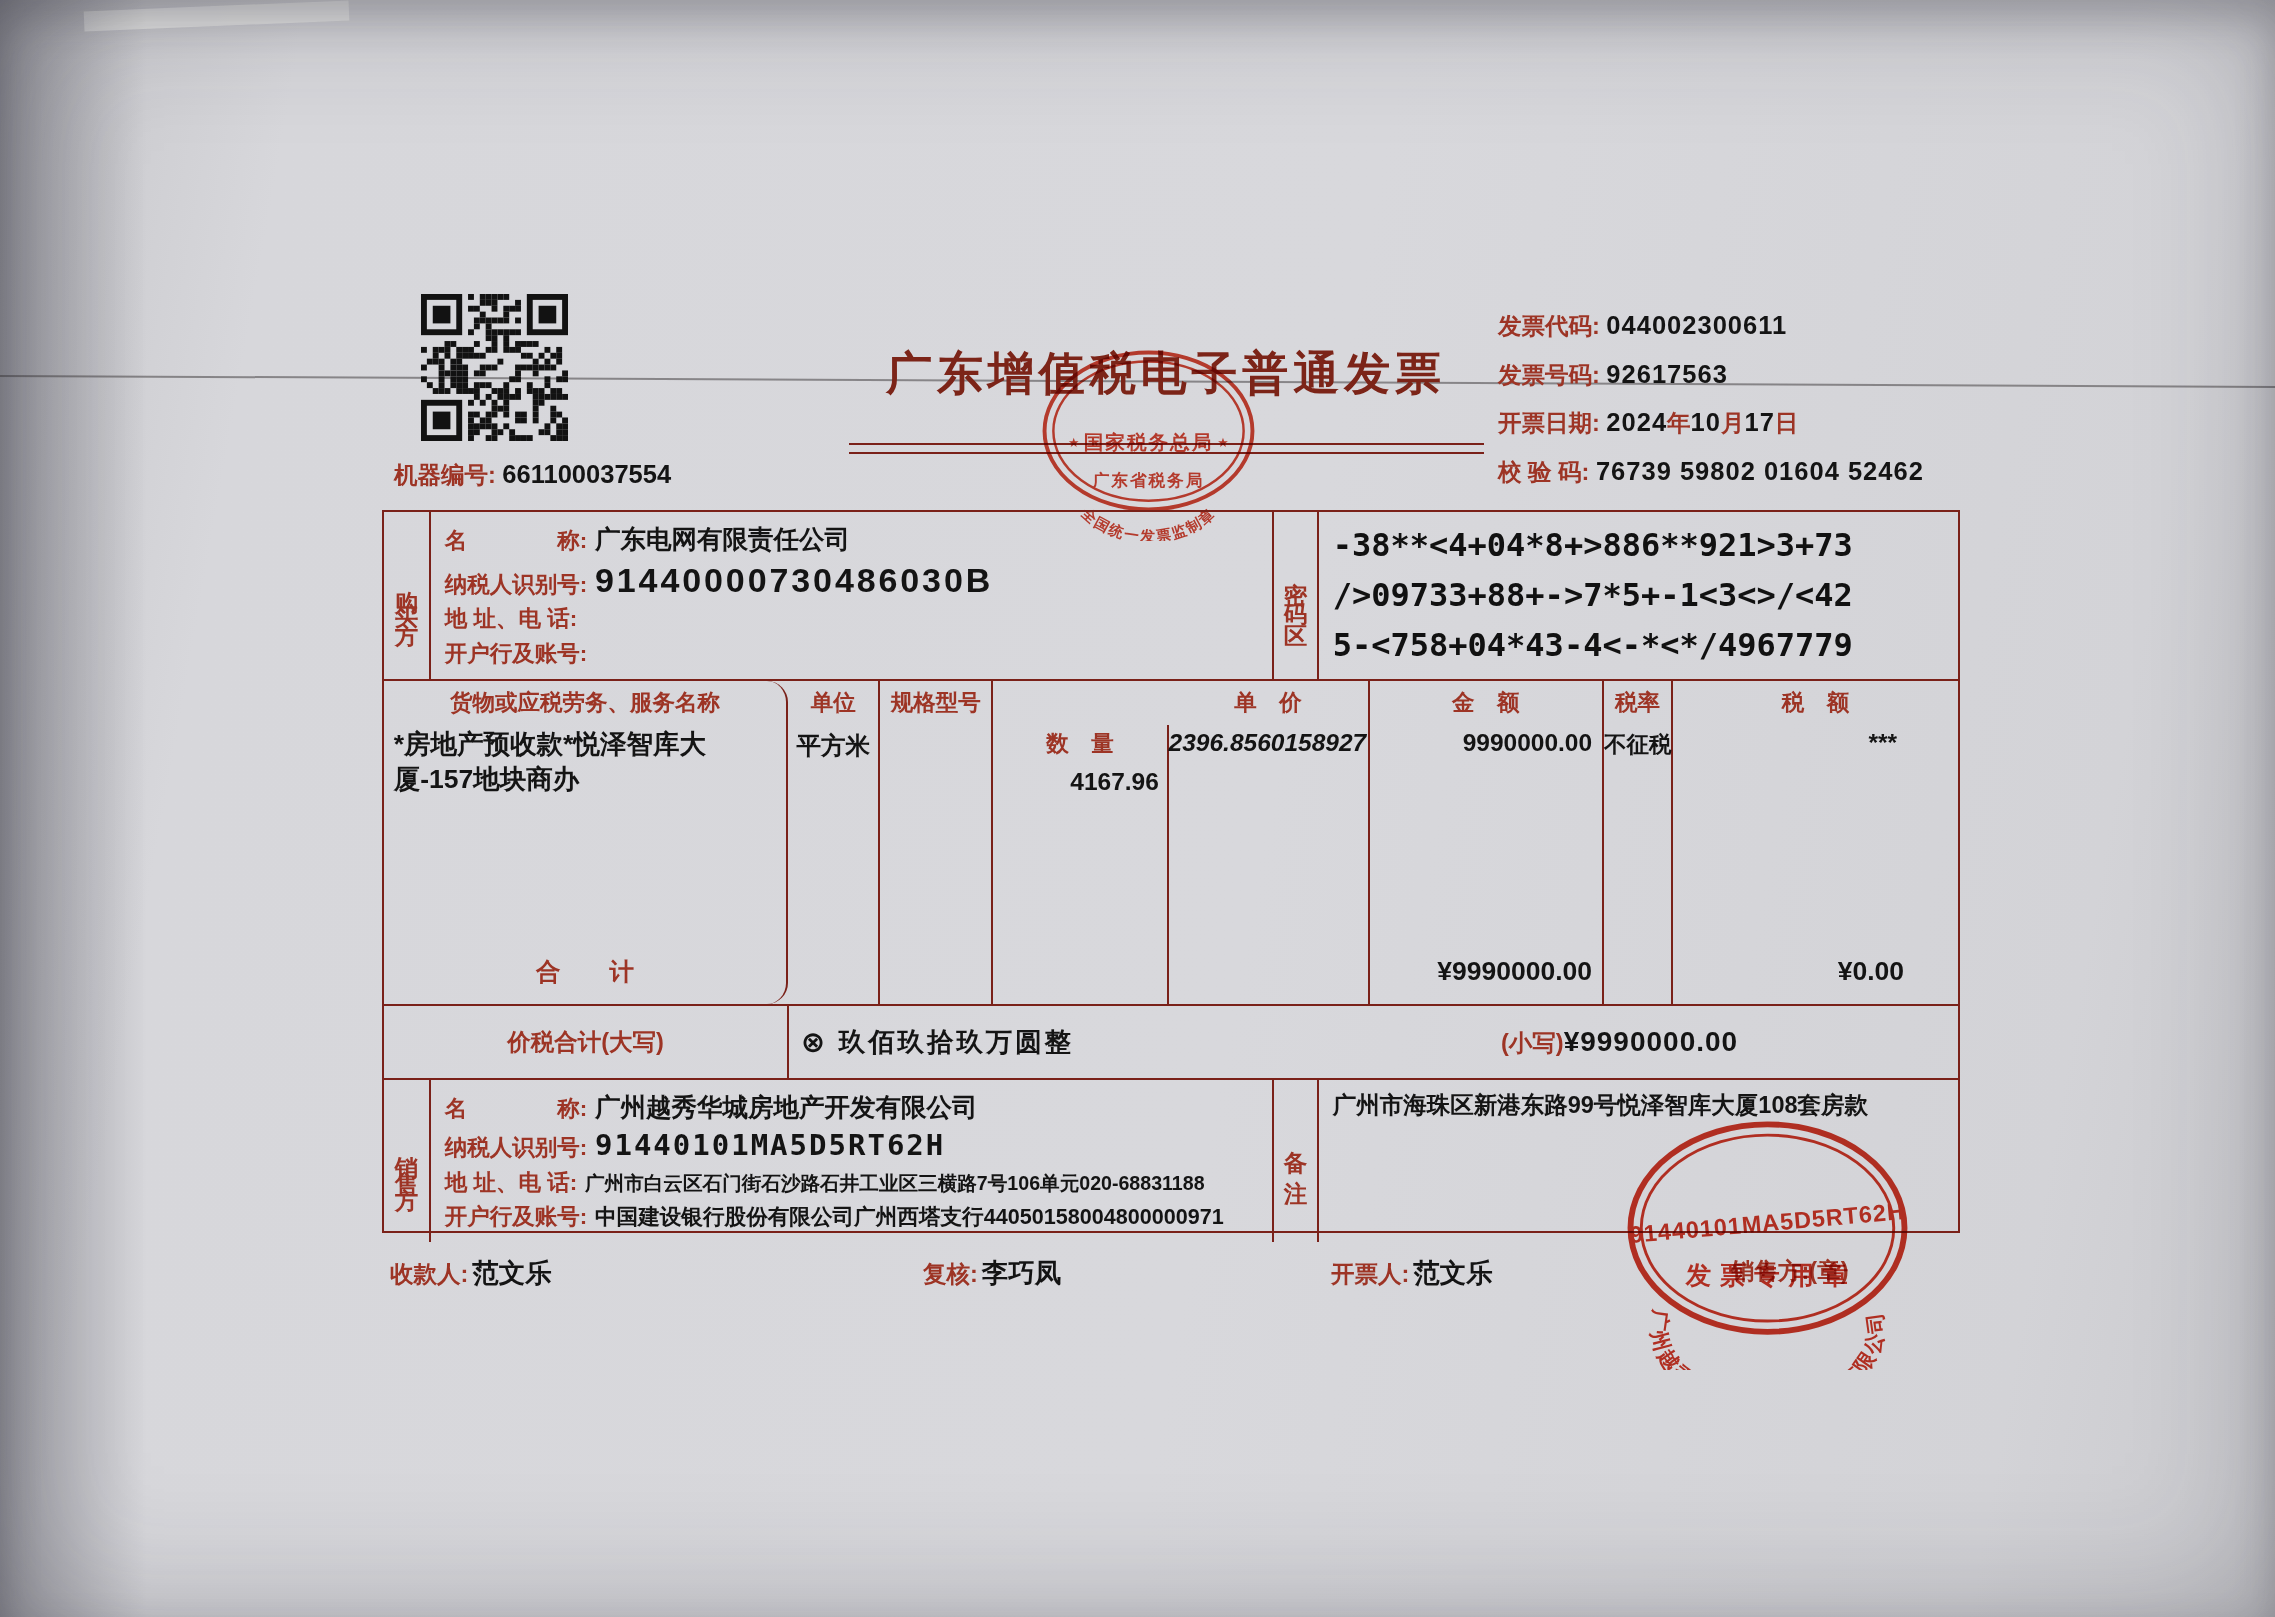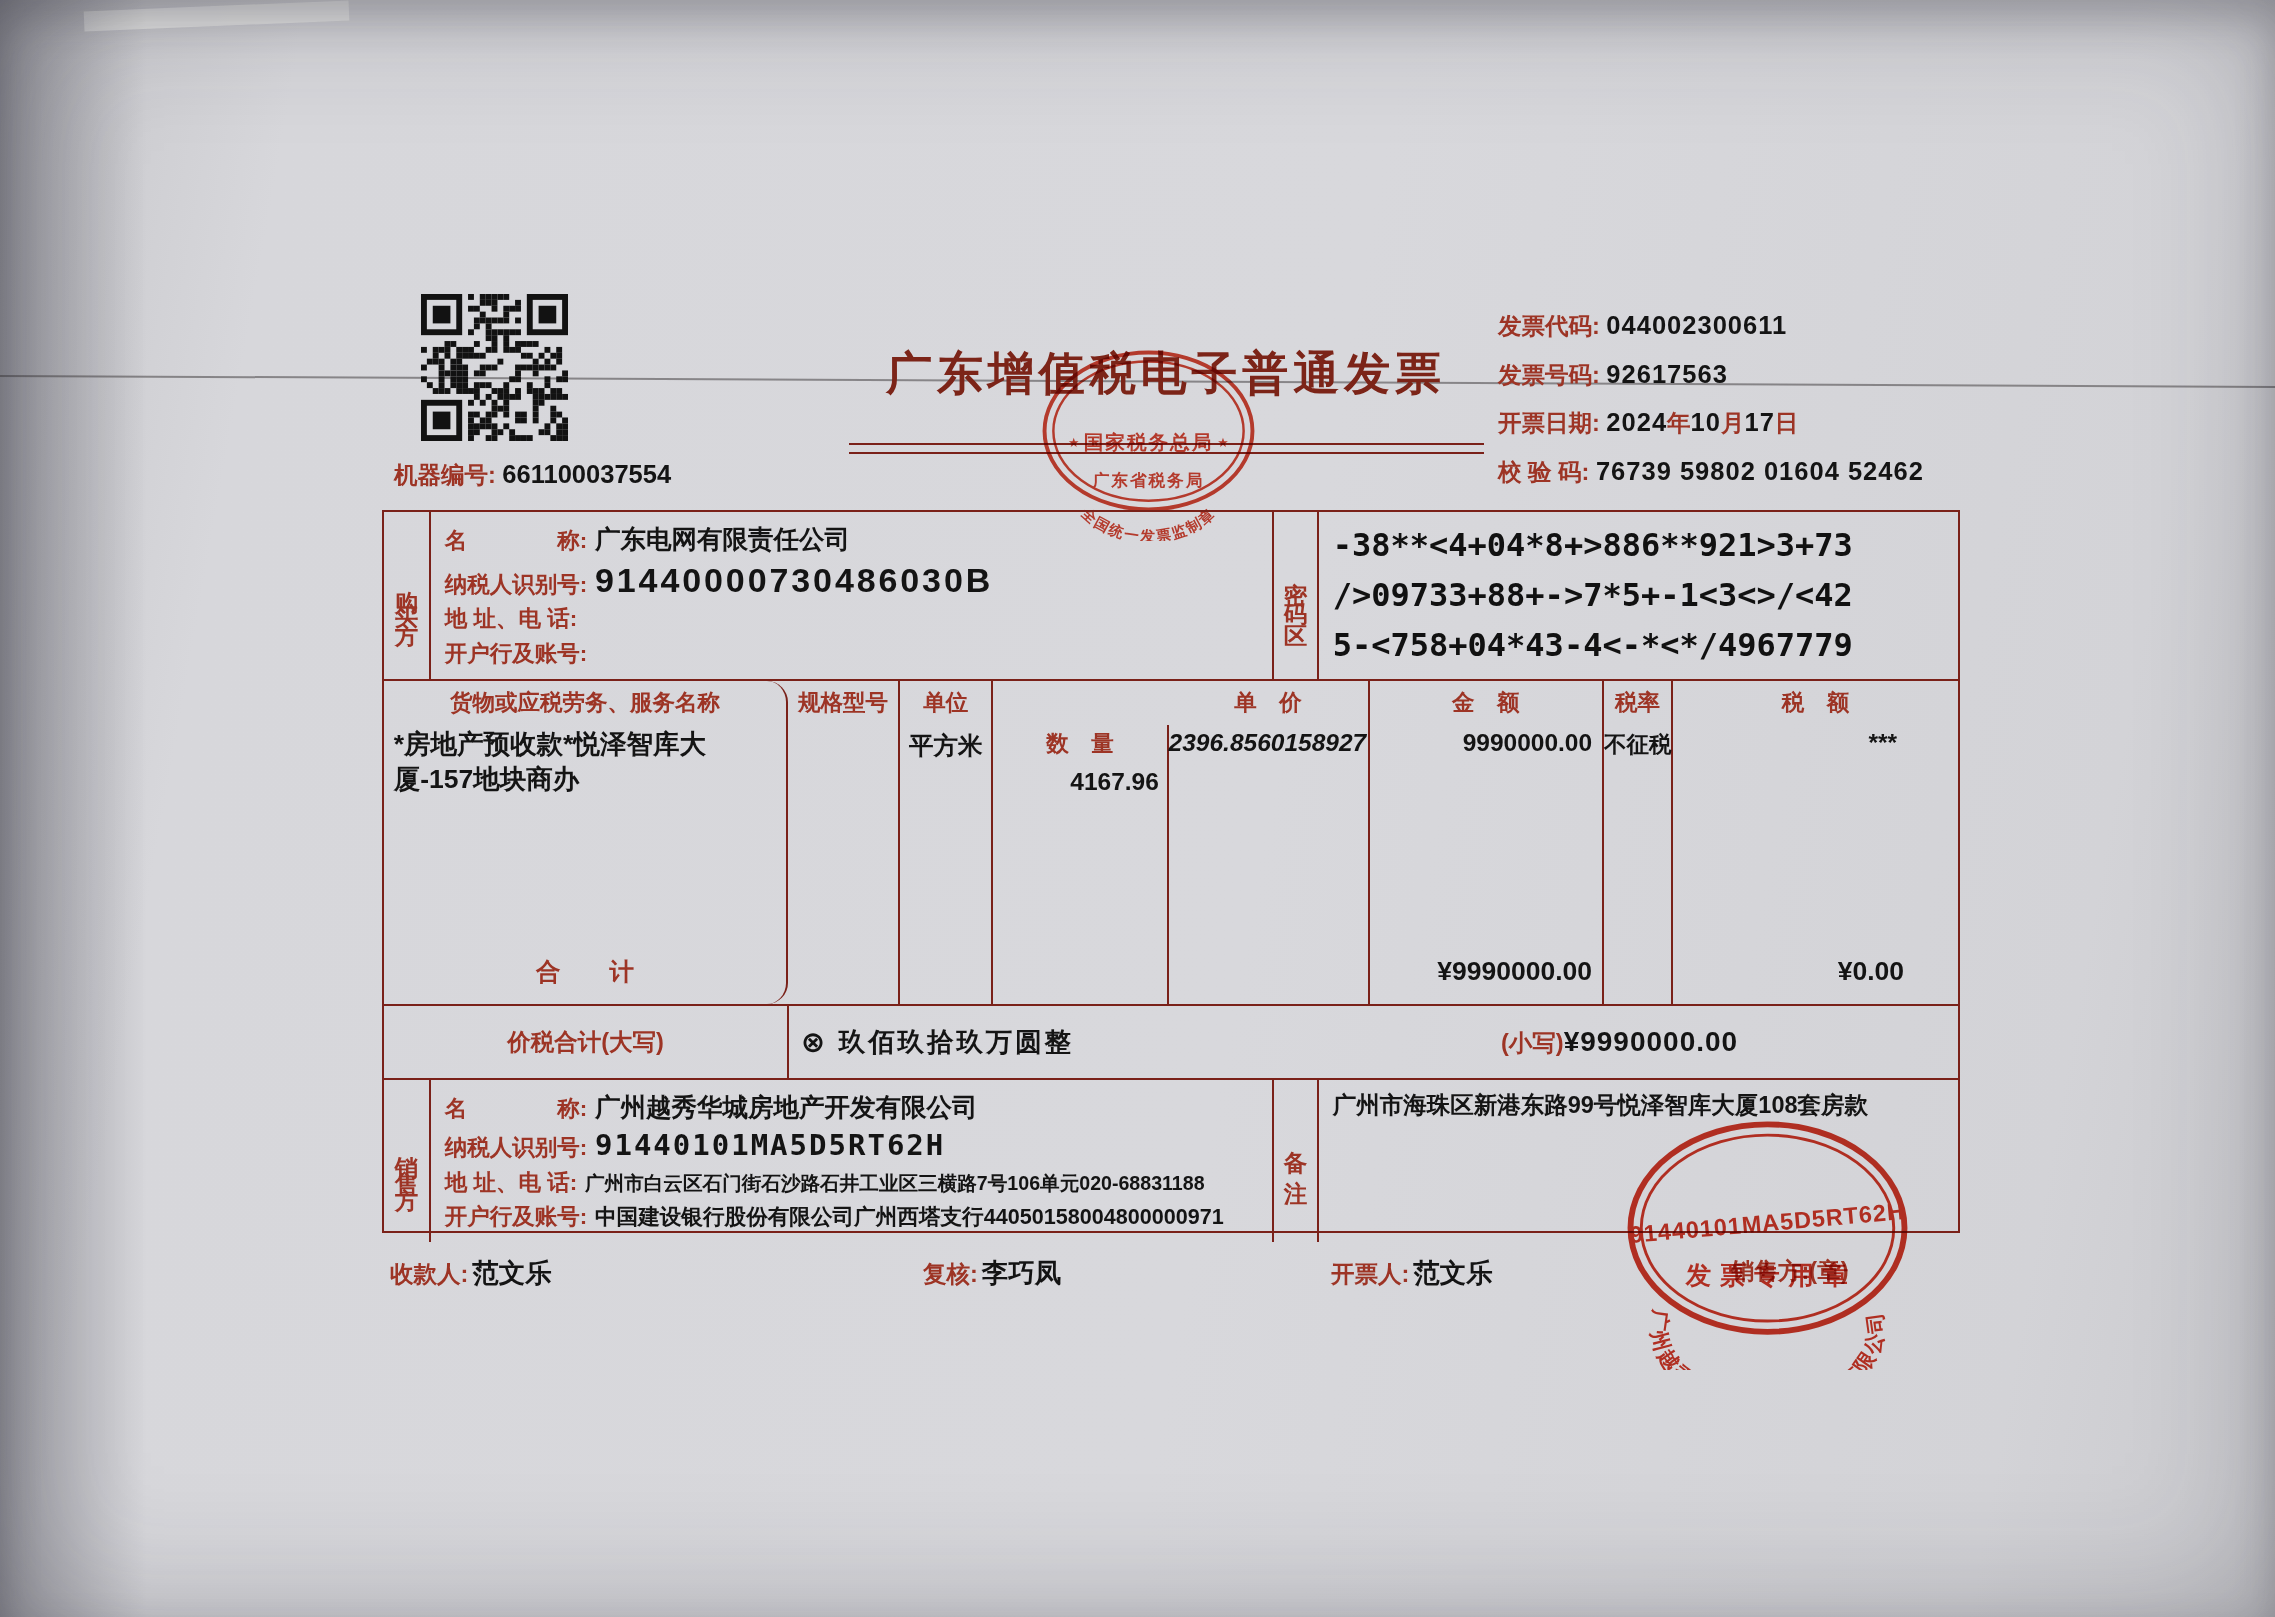--- a/index.html
+++ b/index.html
@@ -382,28 +382,28 @@
         <div>5-&lt;758+04*43-4&lt;-*&lt;*/4967779</div>
       </div>
     </div>
 
     <div class="row items">
       <div class="col c-name">
         <div class="th">货物或应税劳务、服务名称</div>
         <div class="td">*房地产预收款*悦泽智库大厦-157地块商办</div>
         <div class="tf">合　　计</div>
       </div>
+      <div class="col c-unit">
+        <div class="th">单位</div>
+        <div class="td">平方米</div>
+        <div class="tf"></div>
+      </div>
       <div class="col c-spec">
         <div class="th">规格型号</div>
         <div class="td"></div>
-        <div class="tf"></div>
-      </div>
-      <div class="col c-unit">
-        <div class="th">单位</div>
-        <div class="td">平方米</div>
         <div class="tf"></div>
       </div>
       <div class="col c-qty">
         <div class="th">数　量</div>
         <div class="td">4167.96</div>
         <div class="tf"></div>
       </div>
       <div class="col c-price">
         <div class="th">单　价</div>
         <div class="td">2396.8560158927</div>

